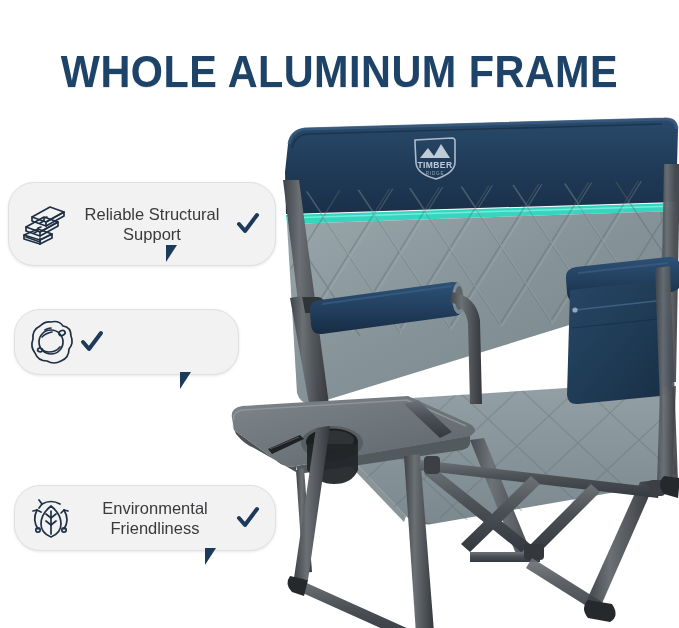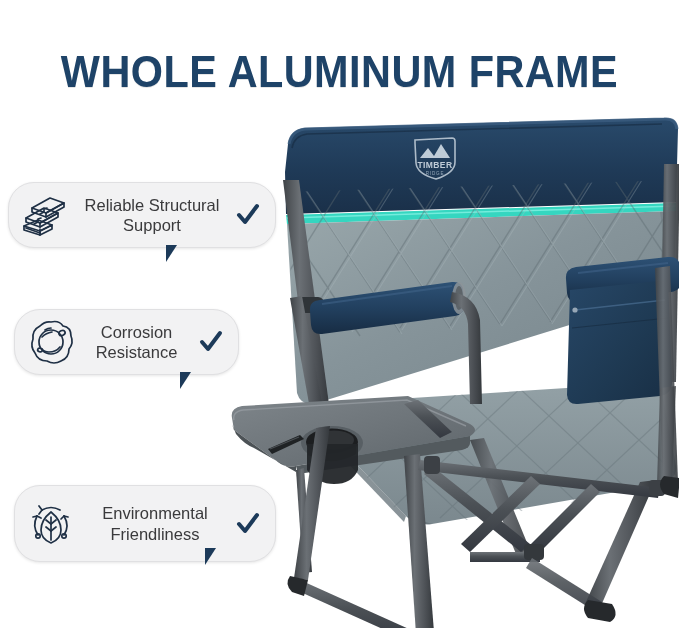--- a/index.html
+++ b/index.html
@@ -71,40 +71,40 @@
     display: flex;
     align-items: center;
     justify-content: center;
   }
   .tail {
     position: absolute;
     width: 0;
     height: 0;
   }
 
-  #callout-1 { left: 8px;  top: 138px; width: 268px; height: 66px; }
+  #callout-1 { left: 8px;  top: 138px; width: 268px; height: 84px; }
   #tail-1 {
     left: 166px; top: 201px;
     border-left: 11px solid #1c3a59;
     border-right: 8px solid transparent;
     border-bottom: 17px solid transparent;
     border-top: 0;
     transform: rotate(0deg);
   }
 
   #callout-2 { left: 14px; top: 265px; width: 225px; height: 66px; }
   #tail-2 {
     left: 180px; top: 328px;
     border-left: 11px solid #1c3a59;
     border-right: 8px solid transparent;
     border-bottom: 17px solid transparent;
     border-top: 0;
   }
 
-  #callout-3 { left: 14px; top: 441px; width: 262px; height: 77px; }
+  #callout-3 { left: 14px; top: 441px; width: 262px; height: 66px; }
   #tail-3 {
     left: 205px; top: 504px;
     border-left: 11px solid #1c3a59;
     border-right: 8px solid transparent;
     border-bottom: 17px solid transparent;
     border-top: 0;
   }
 
   
   #chair {
@@ -409,22 +409,20 @@
                    Q28,48 21,44 Q12,44 9,36 Q4,30 7,22 Q6,13 14,9 Q19,4 25,5 Z"></path>
           <circle cx="25" cy="25" r="12"></circle>
           <path d="M16,20 Q20,16 26,15"></path>
           <path d="M34,30 Q30,35 23,35 Q18,35 16,32"></path>
           <ellipse cx="36" cy="16" rx="3.2" ry="2.4" transform="rotate(-25 36 16)"></ellipse>
           <ellipse cx="14" cy="33" rx="2.4" ry="1.8" transform="rotate(20 14 33)"></ellipse>
           <path d="M19,13 Q22,11 25,11"></path>
         </g>
       </svg>
     </span>
-    <span class="label">Corrosion
-Resistance</span>
     <span class="check">
       <svg width="26" height="26" viewBox="0 0 26 26">
         <path d="M4,13 L10,20 L22,4" fill="none" stroke="#1c3a59" stroke-width="4" stroke-linecap="round" stroke-linejoin="round"></path>
       </svg>
     </span>
   </div>
   <div class="tail" id="tail-2"></div>
 
   <div class="callout" id="callout-3">
     <span class="icon-wrap">

